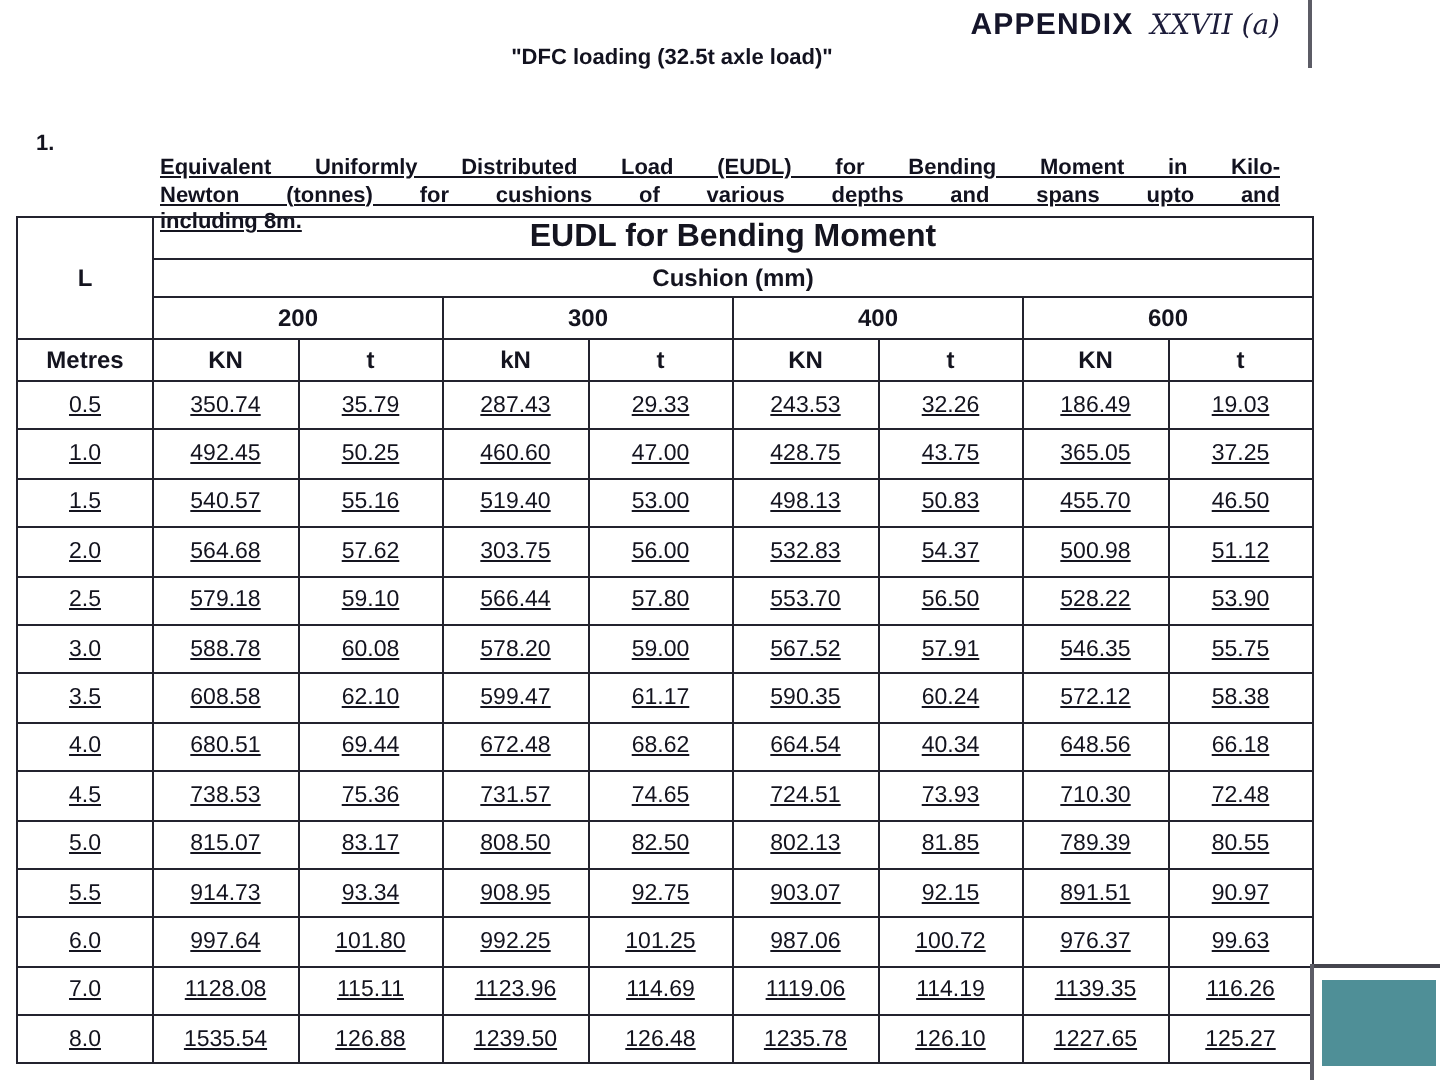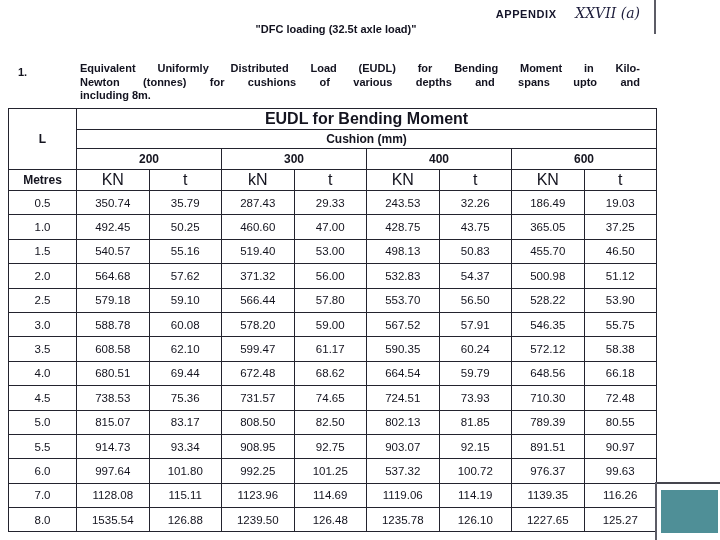--- a/index.html
+++ b/index.html
@@ -3,47 +3,47 @@
 <meta charset="utf-8">
 <style>
   * { margin:0; padding:0; box-sizing:border-box; }
   html,body { background:#ffffff; }
   .slide {
     position:relative; width:720px; height:540px; background:#ffffff;
     font-family:"Liberation Sans", sans-serif; color:#14141f; overflow:hidden;
   }
   
   .appendix { position:absolute; top:4px; right:80px; white-space:nowrap; }
-  .appendix-label { font-size:11px; font-weight:bold; letter-spacing:0.6px; color:#15152a; }
-  .appendix-number { font-family:"DejaVu Serif", serif; font-style:italic; font-size:14px; color:#1c1c3a; margin-left:14px; }
+  .appendix-label { font-size:15px; font-weight:bold; letter-spacing:0.6px; color:#15152a; }
+  .appendix-number { font-family:"DejaVu Serif", serif; font-style:italic; font-size:14px; color:#1c1c3a; margin-left:4px; }
   
   .doc-title { position:absolute; top:22px; left:8px; width:656px; text-align:center; }
   .doc-title div { font-size:11px; font-weight:bold; line-height:15px; color:#12121f; }
   
   .para-num { position:absolute; top:66px; left:18px; font-size:11px; font-weight:bold; }
-  .para-text { position:absolute; top:62px; left:80px; width:560px; }
+  .para-text { position:absolute; top:78px; left:80px; width:560px;text-decoration:underline; }
   .para-line { font-size:11px; font-weight:bold; line-height:13.5px; color:#12121f;
                text-align:justify; text-align-last:justify; }
   .para-line:last-child { text-align-last:left; }
   
   table.eudl { position:absolute; top:108px; left:8px; width:648px;
                border-collapse:collapse; table-layout:fixed; }
   table.eudl th, table.eudl td {
     border:1px solid #23232e; text-align:center; vertical-align:middle;
     padding:0; line-height:1.05; overflow:hidden;
   }
   table.eudl thead tr:nth-child(1) { height:21px; }
   table.eudl thead tr:nth-child(2) { height:19px; }
   table.eudl thead tr:nth-child(3) { height:21px; }
   table.eudl thead tr:nth-child(4) { height:21px; }
-  table.eudl tbody tr { height:24.4px; }
+  table.eudl tbody tr { height:24.4px;text-decoration:underline; }
   .t-title { font-size:16px; font-weight:bold; }
   .t-sub   { font-size:12px; font-weight:bold; }
   .t-cushion { font-size:12px; font-weight:bold; }
-  .t-unit  { font-size:16px; font-weight:normal; }
+  .t-unit  { font-size:12px; font-weight:bold; }
   .l-head  { font-size:12px; font-weight:bold; }
   table.eudl tbody td { font-size:11.5px; font-weight:normal; color:#13131e; }
   
   .top-right-vrule { position:absolute; left:654px; top:0; width:1.5px; height:34px; background:#5c5c66; }
   .bottom-right-hrule { position:absolute; left:656px; top:482px; width:64px; height:2px; background:#45454e; }
   .bottom-right-vrule { position:absolute; left:655px; top:482px; width:1.5px; height:58px; background:#5c5c66; }
   .teal-box { position:absolute; left:661px; top:490px; width:57px; height:43px; background:var(--accent-teal, #4f8f97); }
 </style>
 </head>
 <body>
@@ -135,21 +135,21 @@
           <td>53.00</td>
           <td>498.13</td>
           <td>50.83</td>
           <td>455.70</td>
           <td>46.50</td>
         </tr>
         <tr>
           <td>2.0</td>
           <td>564.68</td>
           <td>57.62</td>
-          <td>371.32</td>
+          <td>303.75</td>
           <td>56.00</td>
           <td>532.83</td>
           <td>54.37</td>
           <td>500.98</td>
           <td>51.12</td>
         </tr>
         <tr>
           <td>2.5</td>
           <td>579.18</td>
           <td>59.10</td>
@@ -182,21 +182,21 @@
           <td>572.12</td>
           <td>58.38</td>
         </tr>
         <tr>
           <td>4.0</td>
           <td>680.51</td>
           <td>69.44</td>
           <td>672.48</td>
           <td>68.62</td>
           <td>664.54</td>
-          <td>59.79</td>
+          <td>40.34</td>
           <td>648.56</td>
           <td>66.18</td>
         </tr>
         <tr>
           <td>4.5</td>
           <td>738.53</td>
           <td>75.36</td>
           <td>731.57</td>
           <td>74.65</td>
           <td>724.51</td>
@@ -225,21 +225,21 @@
           <td>92.15</td>
           <td>891.51</td>
           <td>90.97</td>
         </tr>
         <tr>
           <td>6.0</td>
           <td>997.64</td>
           <td>101.80</td>
           <td>992.25</td>
           <td>101.25</td>
-          <td>537.32</td>
+          <td>987.06</td>
           <td>100.72</td>
           <td>976.37</td>
           <td>99.63</td>
         </tr>
         <tr>
           <td>7.0</td>
           <td>1128.08</td>
           <td>115.11</td>
           <td>1123.96</td>
           <td>114.69</td>

